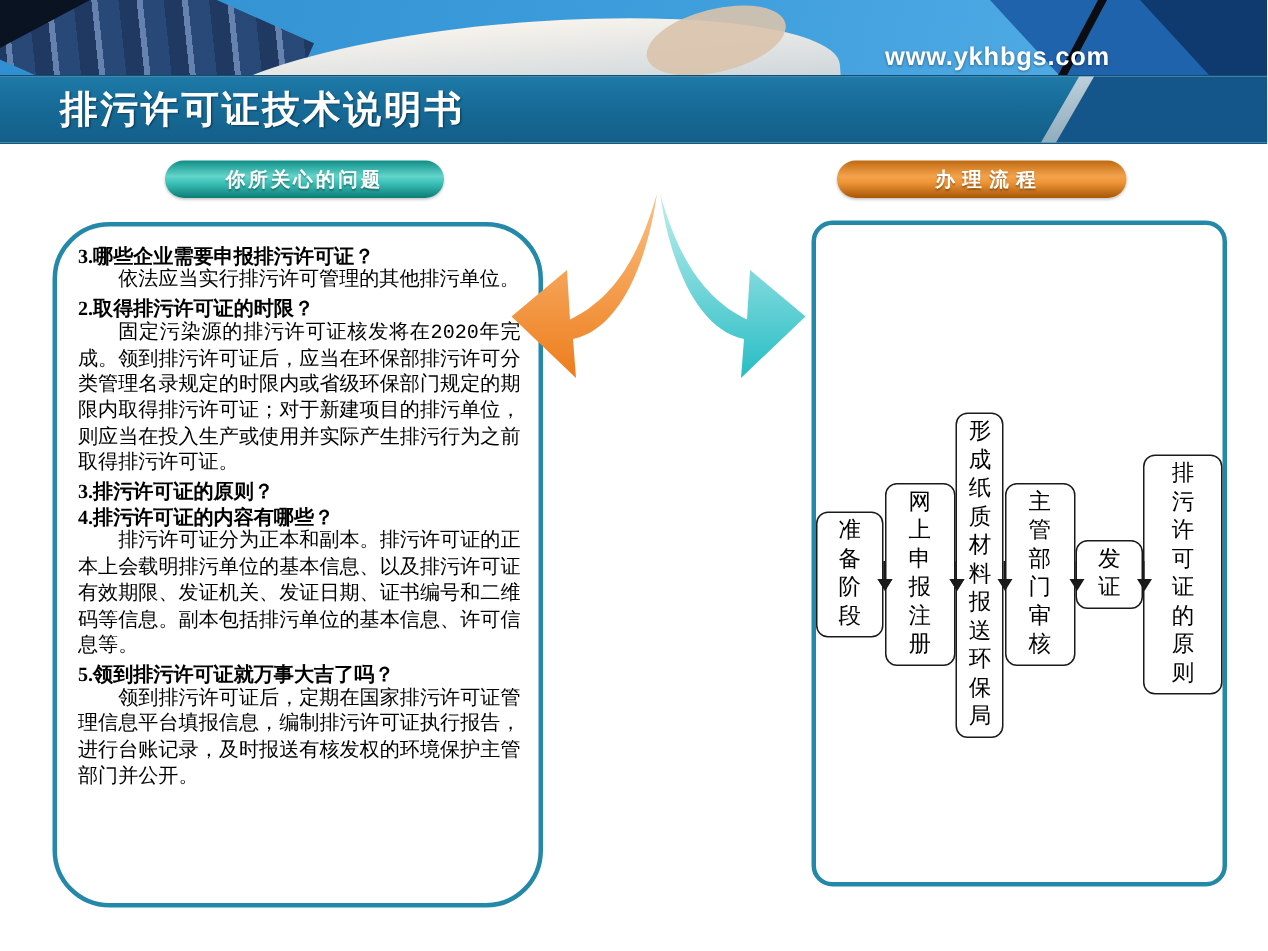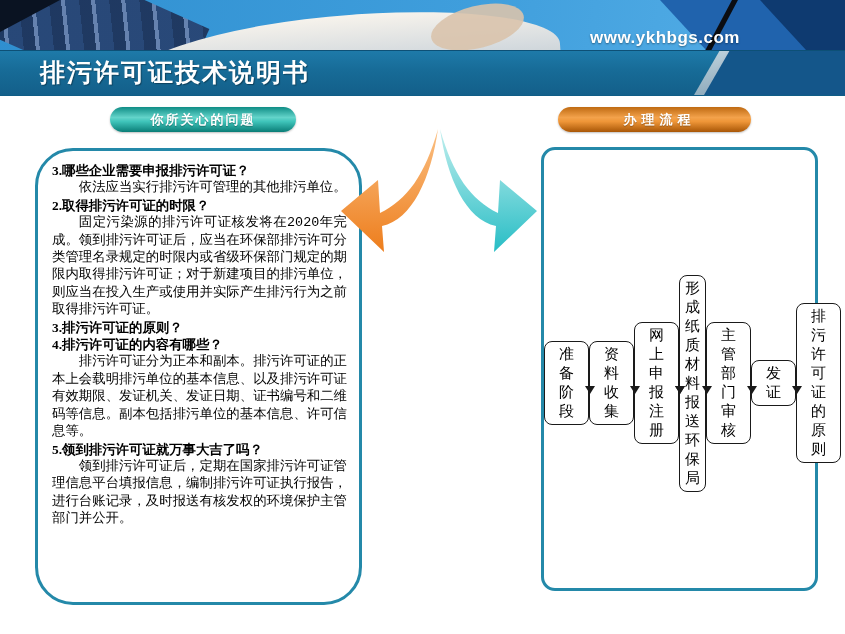--- a/index.html
+++ b/index.html
@@ -115,21 +115,20 @@
       <div class="qa-q">4.排污许可证的内容有哪些？</div>
       <div class="qa-a">排污许可证分为正本和副本。排污许可证的正本上会载明排污单位的基本信息、以及排污许可证有效期限、发证机关、发证日期、证书编号和二维码等信息。副本包括排污单位的基本信息、许可信息等。</div>
       <div class="qa-q">5.领到排污许可证就万事大吉了吗？</div>
       <div class="qa-a">领到排污许可证后，定期在国家排污许可证管理信息平台填报信息，编制排污许可证执行报告，进行台账记录，及时报送有核发权的环境保护主管部门并公开。</div>
     </div>
   </div>
 
   <div class="flow-box">
     <div class="flow-node">准备阶段</div>
     <div class="flow-arrow"></div>
-    <div class="flow-node">资料收集</div>
     <div class="flow-arrow"></div>
     <div class="flow-node">网上申报注册</div>
     <div class="flow-arrow"></div>
     <div class="flow-arrow"></div>
     <div class="flow-node two-line">形成纸质材料报送环保局</div>
     <div class="flow-arrow"></div>
     <div class="flow-node">主管部门审核</div>
     <div class="flow-arrow"></div>
     <div class="flow-node">发证</div>
     <div class="flow-arrow"></div>

